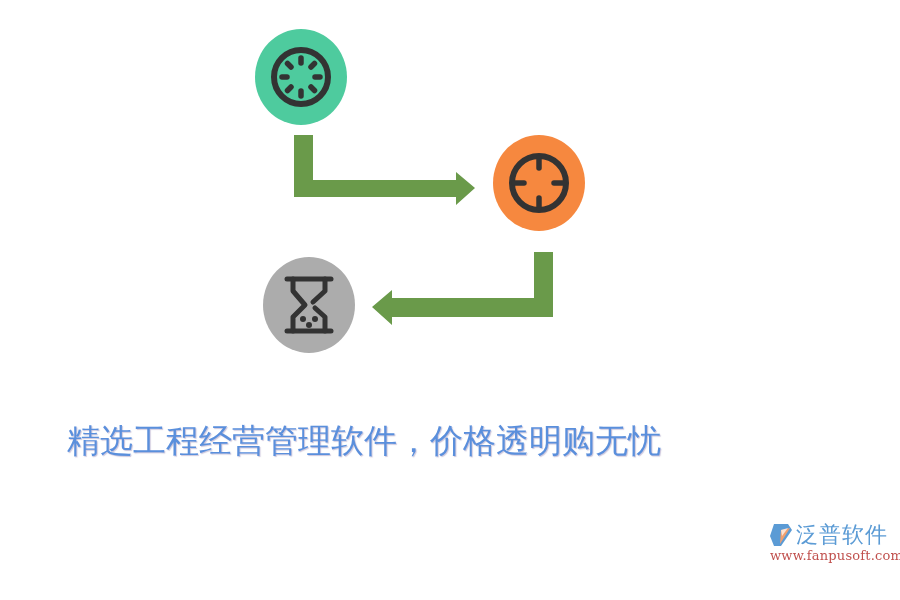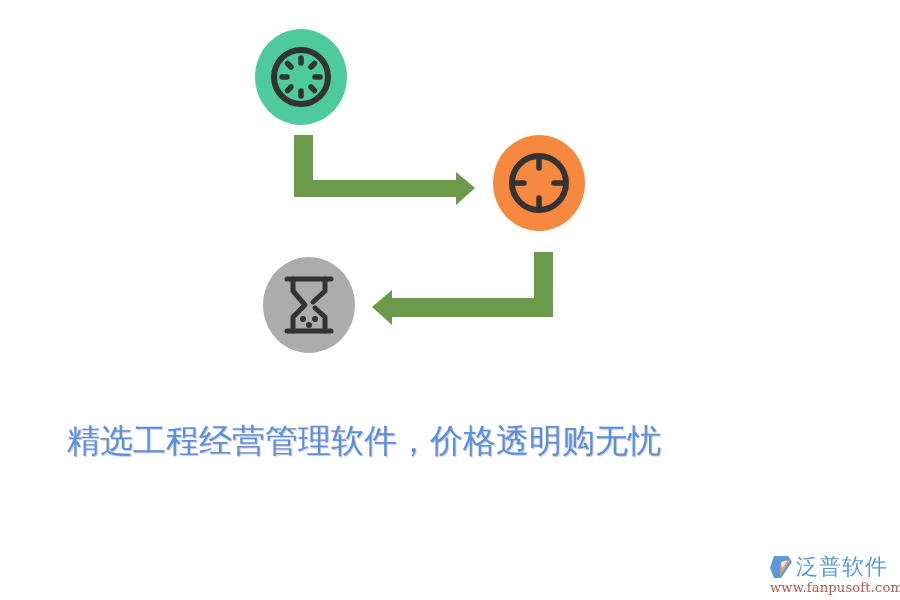--- a/index.html
+++ b/index.html
@@ -20,21 +20,21 @@
     #arrow-1 { left: 294px; top: 135px; }
     #arrow-2 { left: 370px; top: 250px; }
     .caption {
       position: absolute; left: 0; width: 728px; top: 419px;
       text-align: center; font-size: 33px; color: #5a8fdc;
       font-family: Liberation Serif, serif;
       text-shadow: 1px 1px 1px rgba(160,150,190,0.55);
       letter-spacing: 0px;
     }
     .logo {
-      position: absolute; left: 768px; top: 552px; width: 130px; height: 44px;
+      position: absolute; left: 768px; top: 520px; width: 130px; height: 44px;
     }
     .logo-mark { position: absolute; left: 0; top: 2px; }
     .logo-name {
       position: absolute; left: 28px; top: 0px; font-size: 22px; color: #5b9bd5;
       font-family: "DejaVu Sans", sans-serif; letter-spacing: 1px;
     }
     .logo-url {
       position: absolute; left: 2px; top: 28px; font-size: 13px; color: #c0504d;
       font-family: "DejaVu Serif", serif; letter-spacing: 0.2px;
     }

